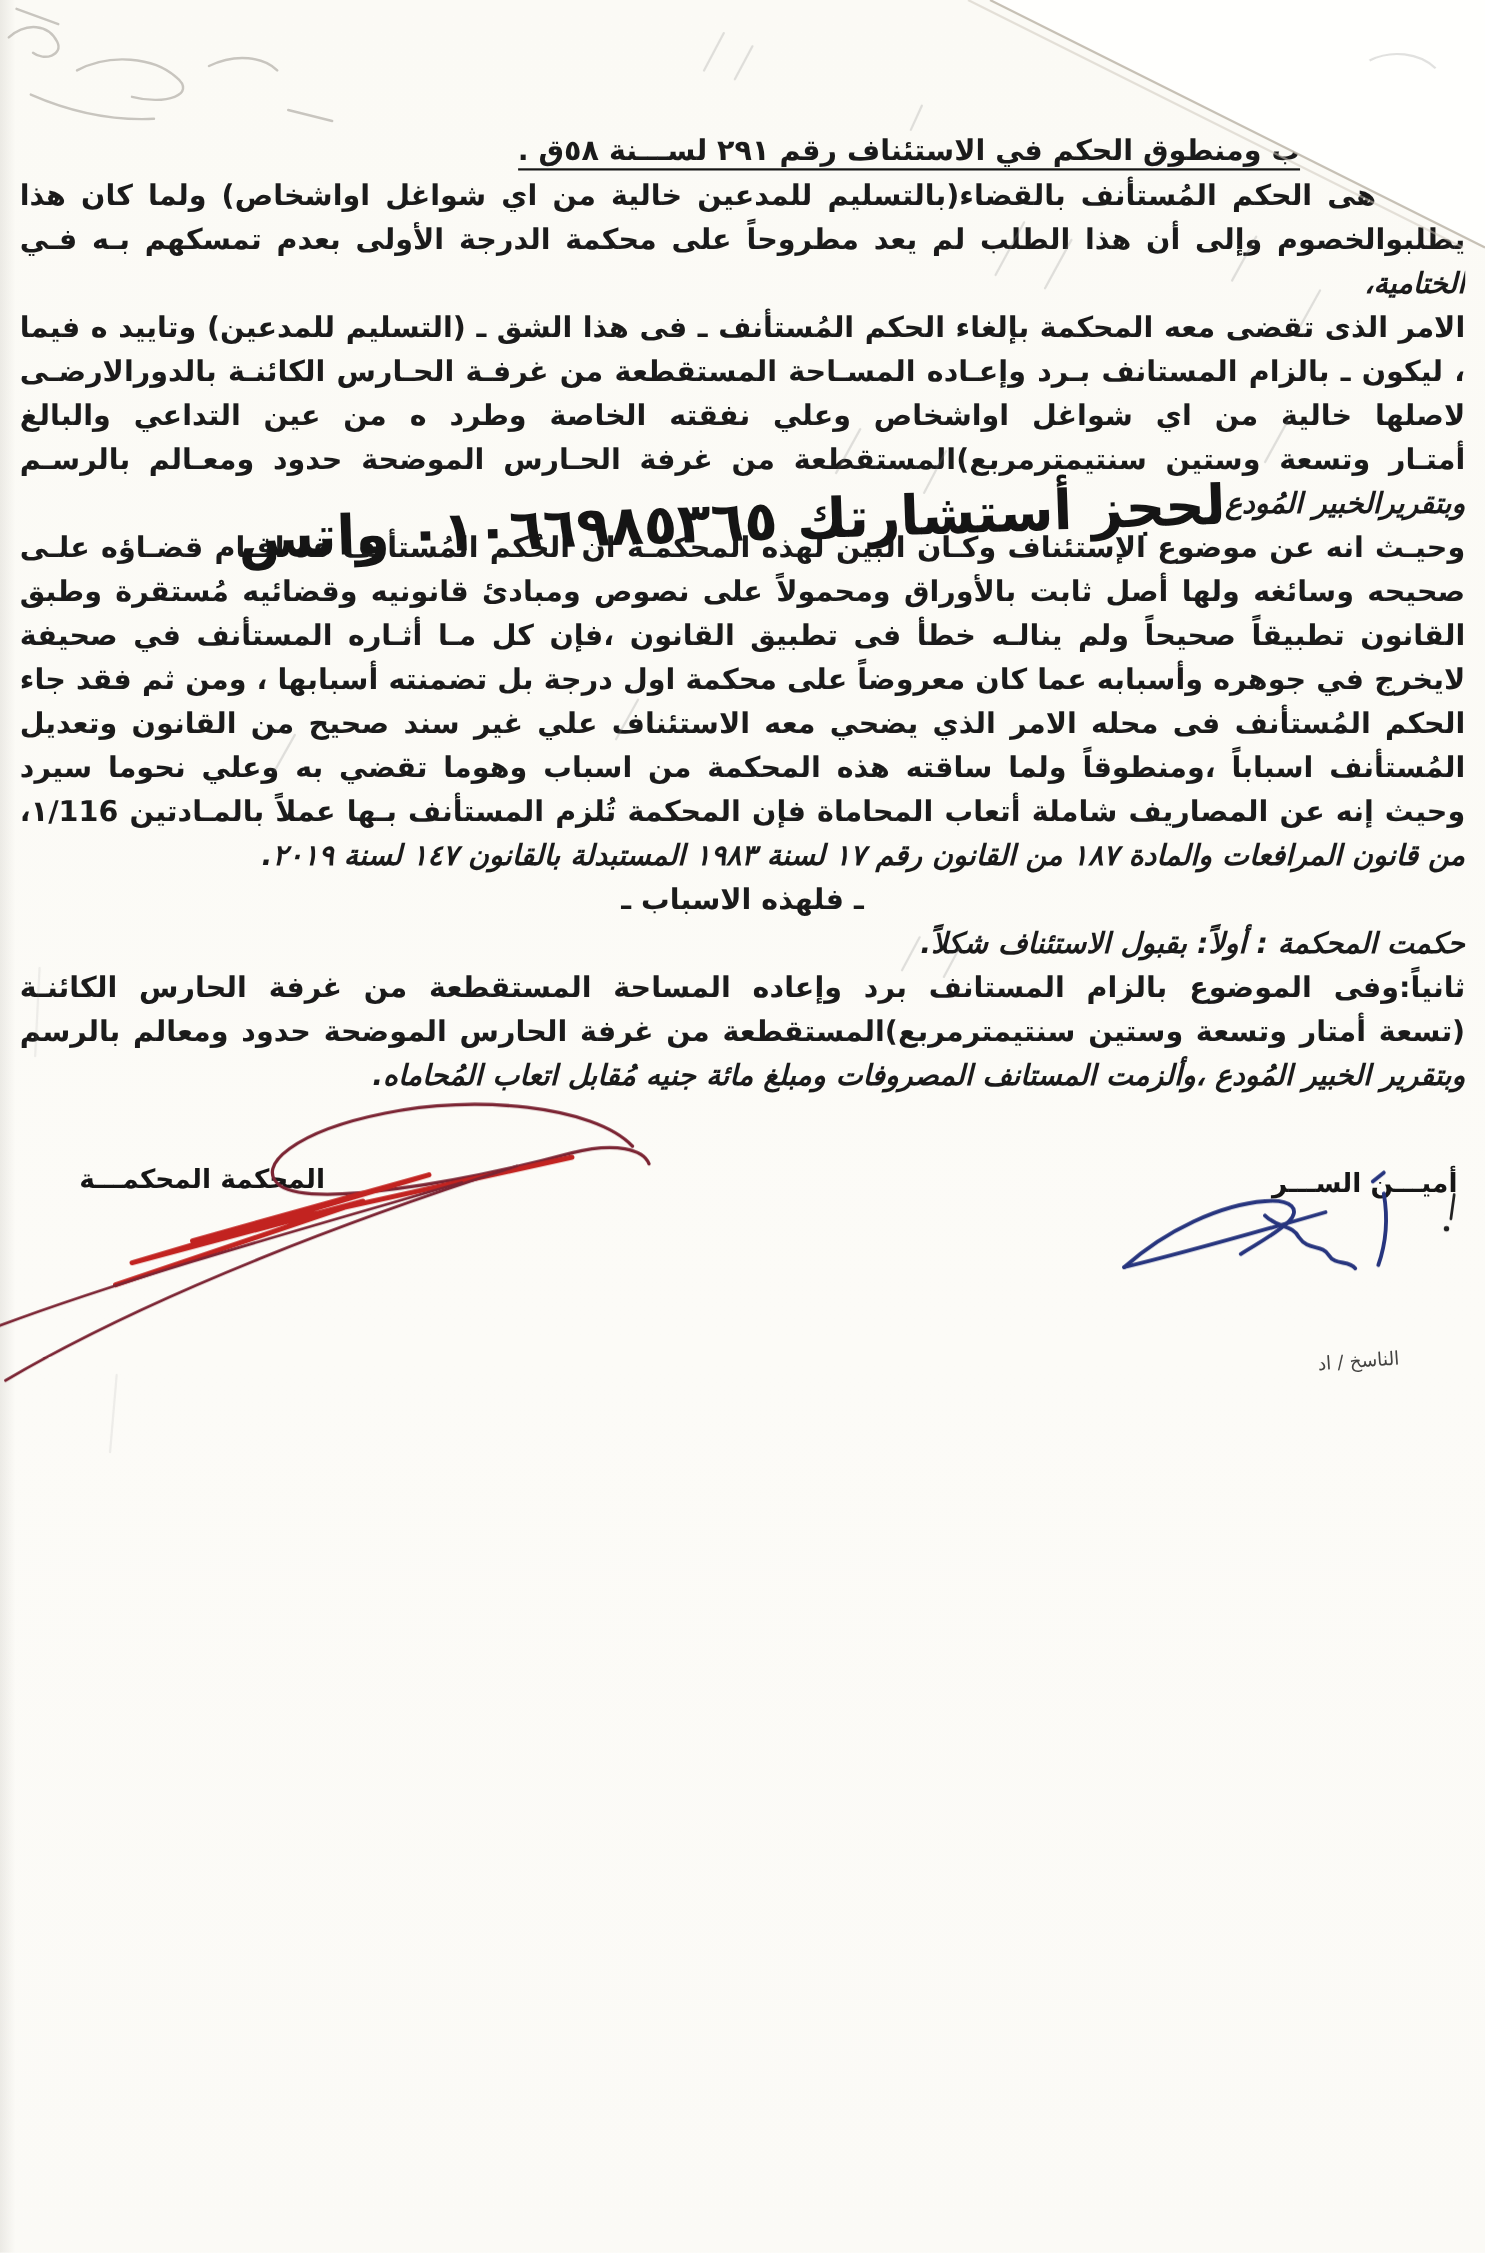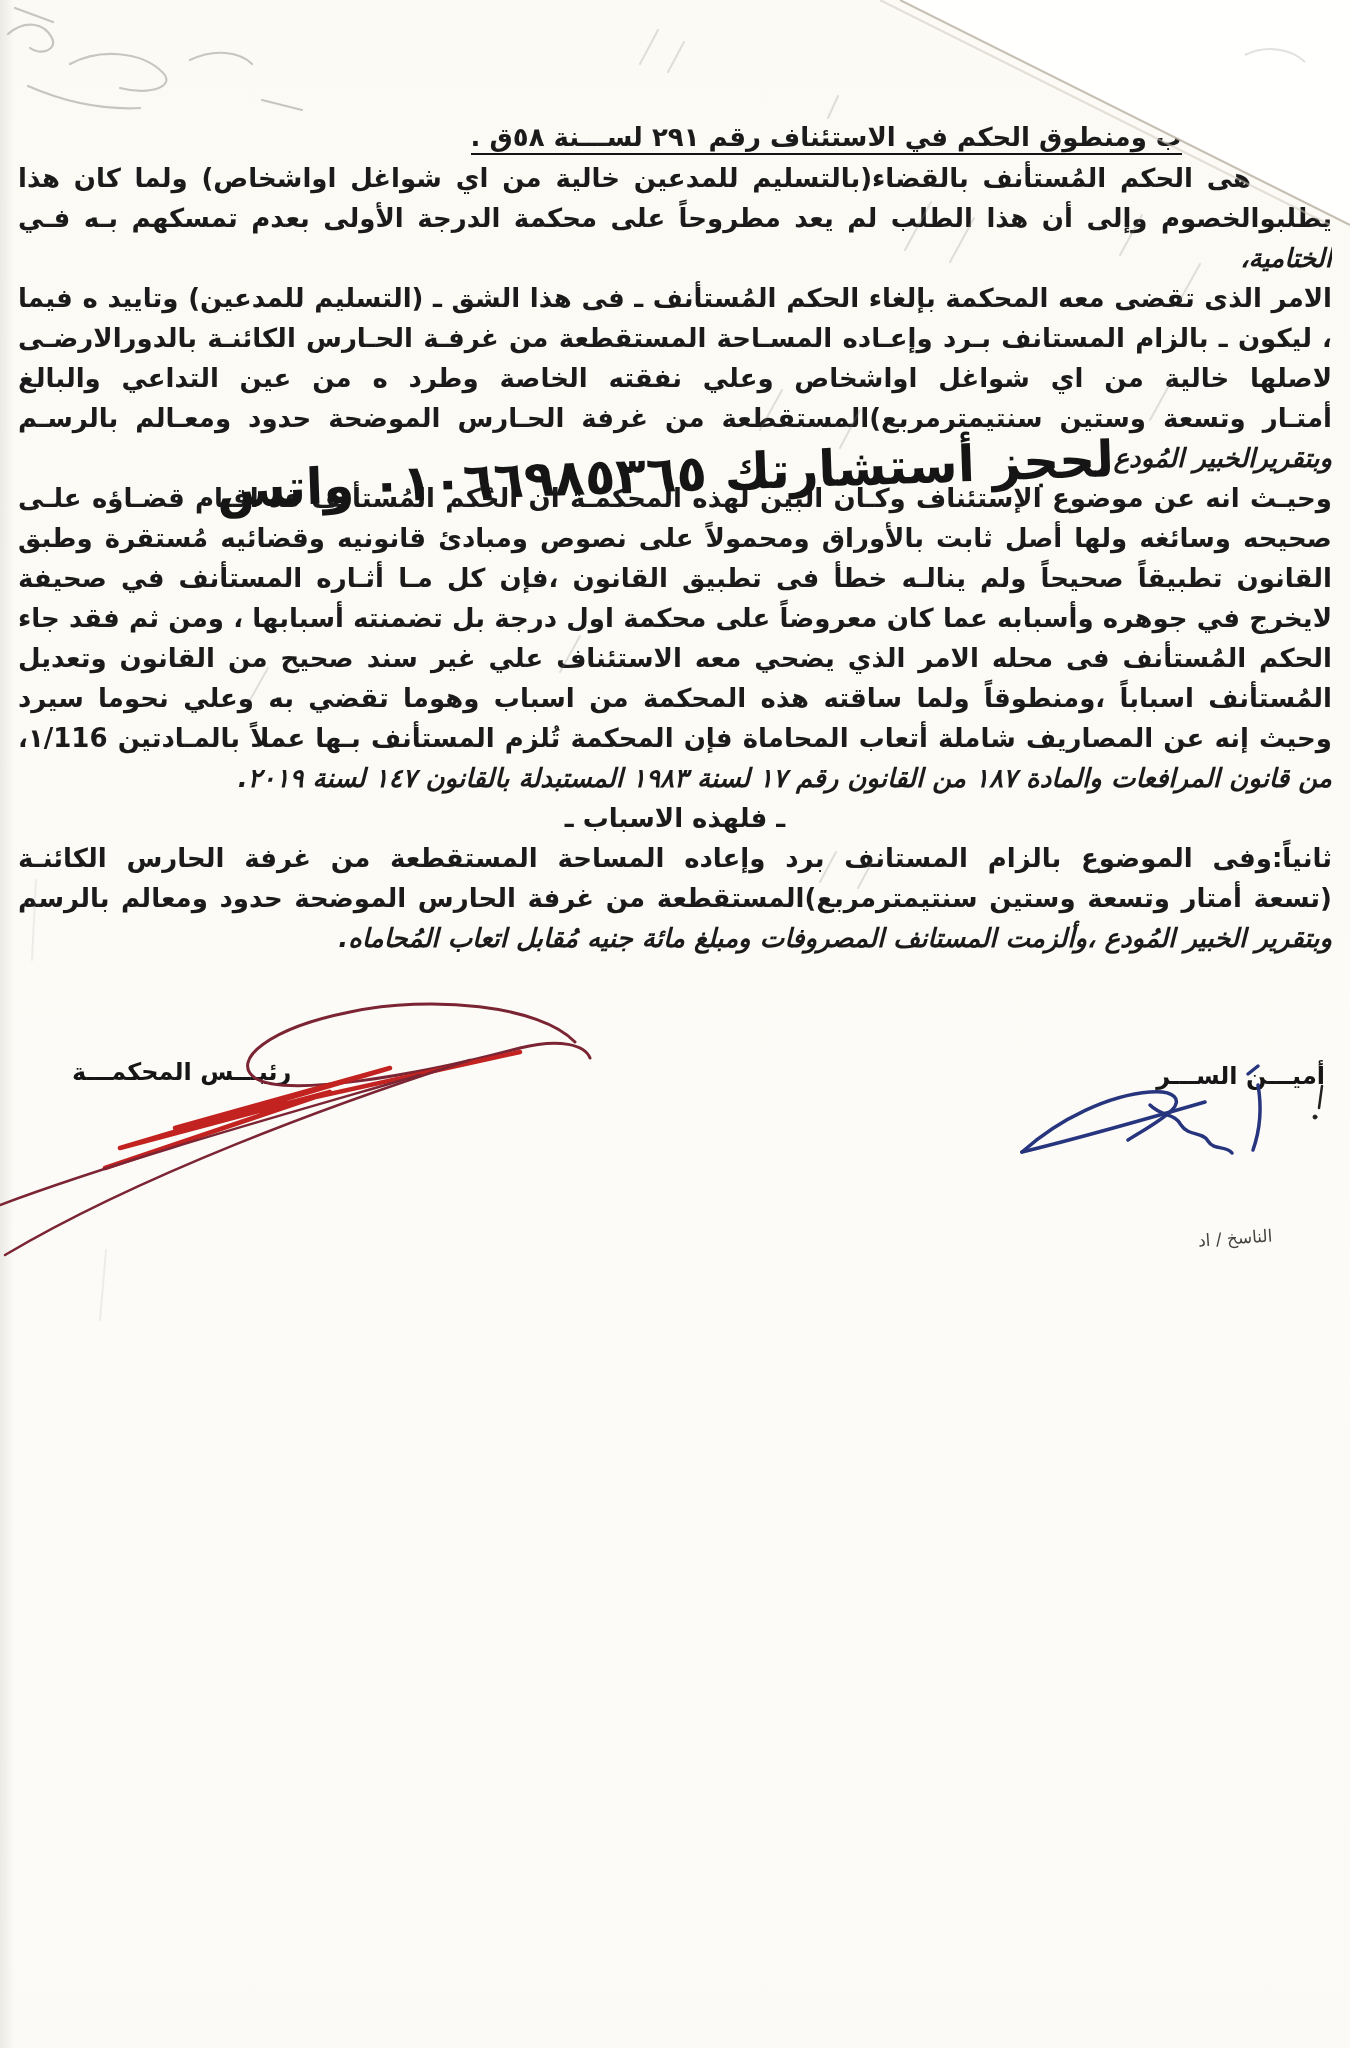--- a/index.html
+++ b/index.html
@@ -48,29 +48,30 @@
   <div class="line right">وبتقريرالخبير المُودع</div>
   <div class="line">وحيـث انه عن موضوع الإستئناف وكـان البين لهذه المحكمـة ان الحُكم المُستأنف قد اقـام قضـاؤه علـى أسباب</div>
   <div class="line">صحيحه وسائغه ولها أصل ثابت بالأوراق ومحمولاً على نصوص ومبادئ قانونيه وقضائيه مُستقرة وطبق أحكام</div>
   <div class="line">القانون تطبيقاً صحيحاً ولم ينالـه خطأ فى تطبيق القانون ،فإن كل مـا أثـاره المستأنف في صحيفة الاستئناف</div>
   <div class="line">لايخرج في جوهره وأسبابه عما كان معروضاً على محكمة اول درجة بل تضمنته أسبابها ، ومن ثم فقد جاء</div>
   <div class="line">الحكم المُستأنف فى محله الامر الذي يضحي معه الاستئناف علي غير سند صحيح من القانون وتعديل الحُكم</div>
   <div class="line">المُستأنف اسباباً ،ومنطوقاً ولما ساقته هذه المحكمة من اسباب وهوما تقضي به وعلي نحوما سيرد بالمنطوق .</div>
   <div class="line">وحيث إنه عن المصاريف شاملة أتعاب المحاماة فإن المحكمة تُلزم المستأنف بـها عملاً بالمـادتين ١/116، ٢٤٠</div>
   <div class="line right">من قانون المرافعات والمادة ١٨٧ من القانون رقم ١٧ لسنة ١٩٨٣ المستبدلة بالقانون ١٤٧ لسنة ٢٠١٩.</div>
   <div class="line center">ـ فلهذه الاسباب ـ</div>
+  <div class="line right">حكمت المحكمة : أولاً: بقبول الاستئناف شكلاً.</div>
   <div class="line">ثانياً:وفى الموضوع بالزام المستانف برد وإعاده المساحة المستقطعة من غرفة الحارس الكائنـة بالدورالارضى</div>
   <div class="line">(تسعة أمتار وتسعة وستين سنتيمترمربع)المستقطعة من غرفة الحارس الموضحة حدود ومعالم بالرسم الكروكى</div>
   <div class="line right">وبتقرير الخبير المُودع ،وألزمت المستانف المصروفات ومبلغ مائة جنيه مُقابل اتعاب المُحاماه.</div>
 </div>
 
 <div class="watermark">لحجز أستشارتك ٠١٠٦٦٩٨٥٣٦٥ واتس</div>
 
 <div class="sig-label secretary">أميـــن الســـر</div>
-<div class="sig-label chief">رئيـــس المحكمـــة</div>
+<div class="sig-label chief">المحكمة المحكمـــة</div>
 <div class="copyist">الناسخ / اد</div>
 
 <svg class="overlay" width="1350" height="2048" viewBox="0 0 1350 2048">
 
   <g stroke="#97928a" stroke-width="2.2" fill="none" opacity="0.5" stroke-linecap="round">
     <path d="M 8 34 C 24 20 44 22 52 38 C 58 50 40 56 30 48"></path>
     <path d="M 70 64 C 100 48 140 52 160 70 C 180 86 150 96 120 88"></path>
     <path d="M 190 60 C 215 48 240 52 252 64"></path>
     <path d="M 28 86 C 60 100 100 110 140 108"></path>
     <path d="M 262 100 l 40 10"></path>

